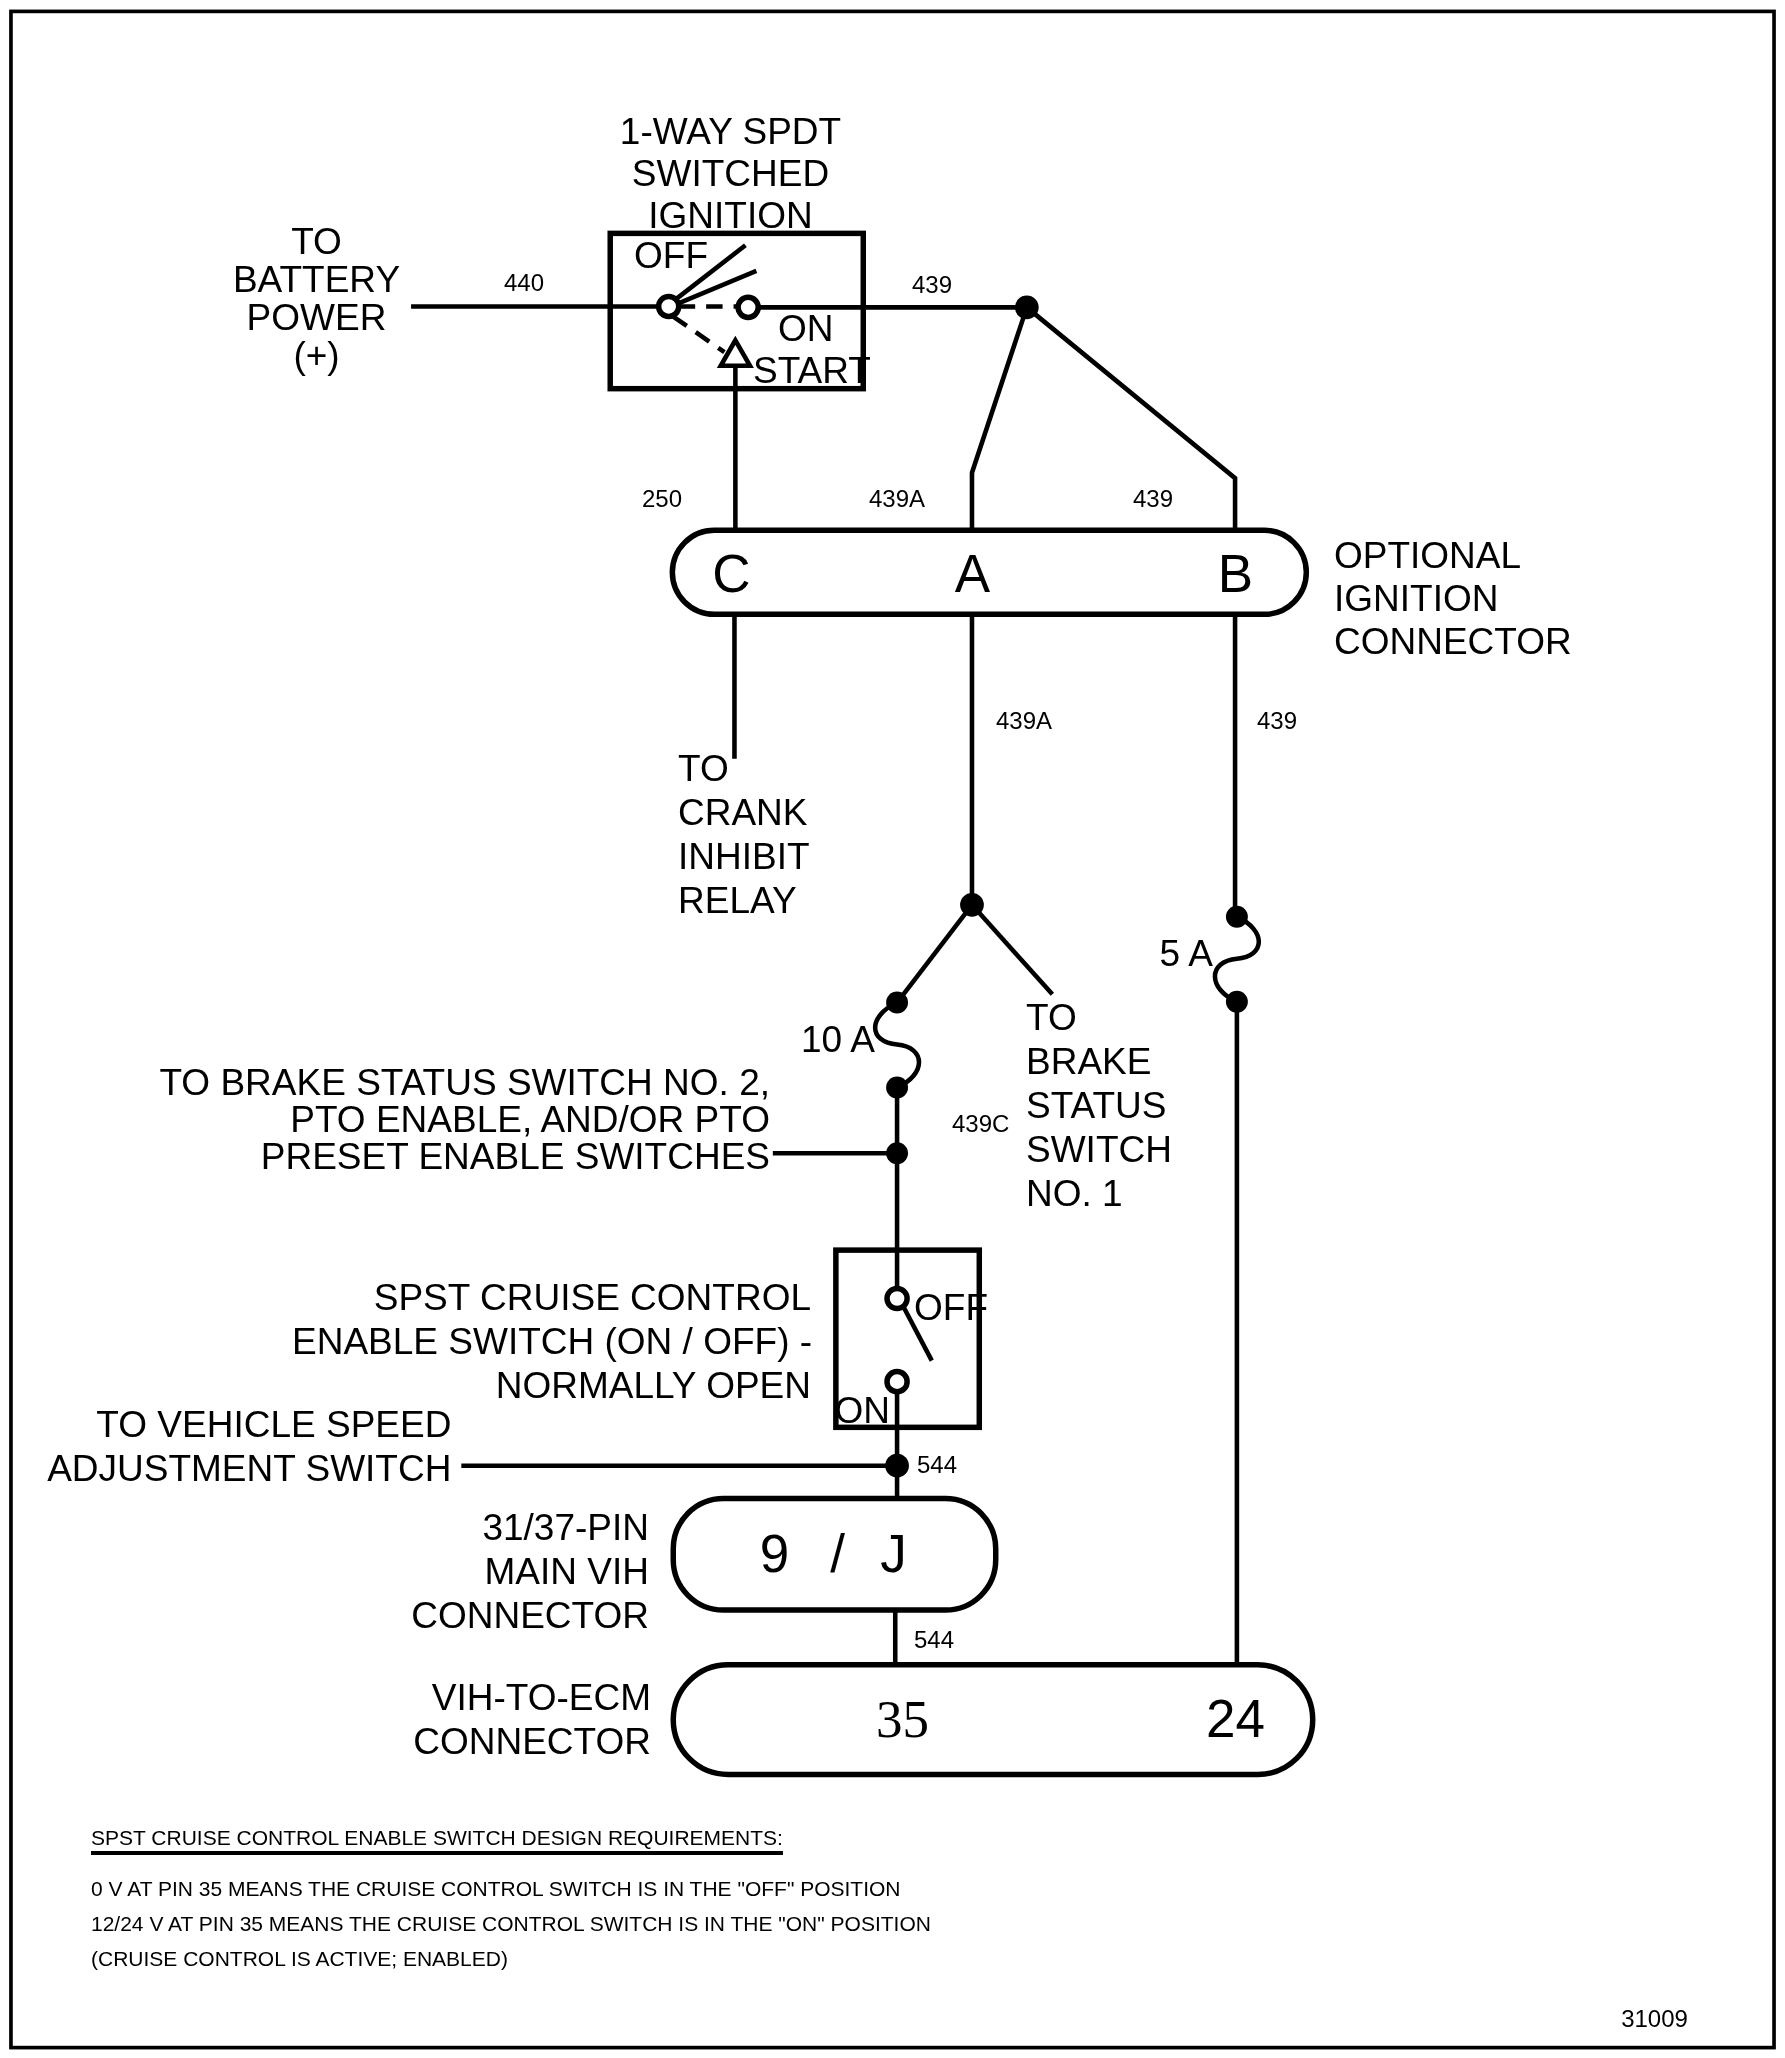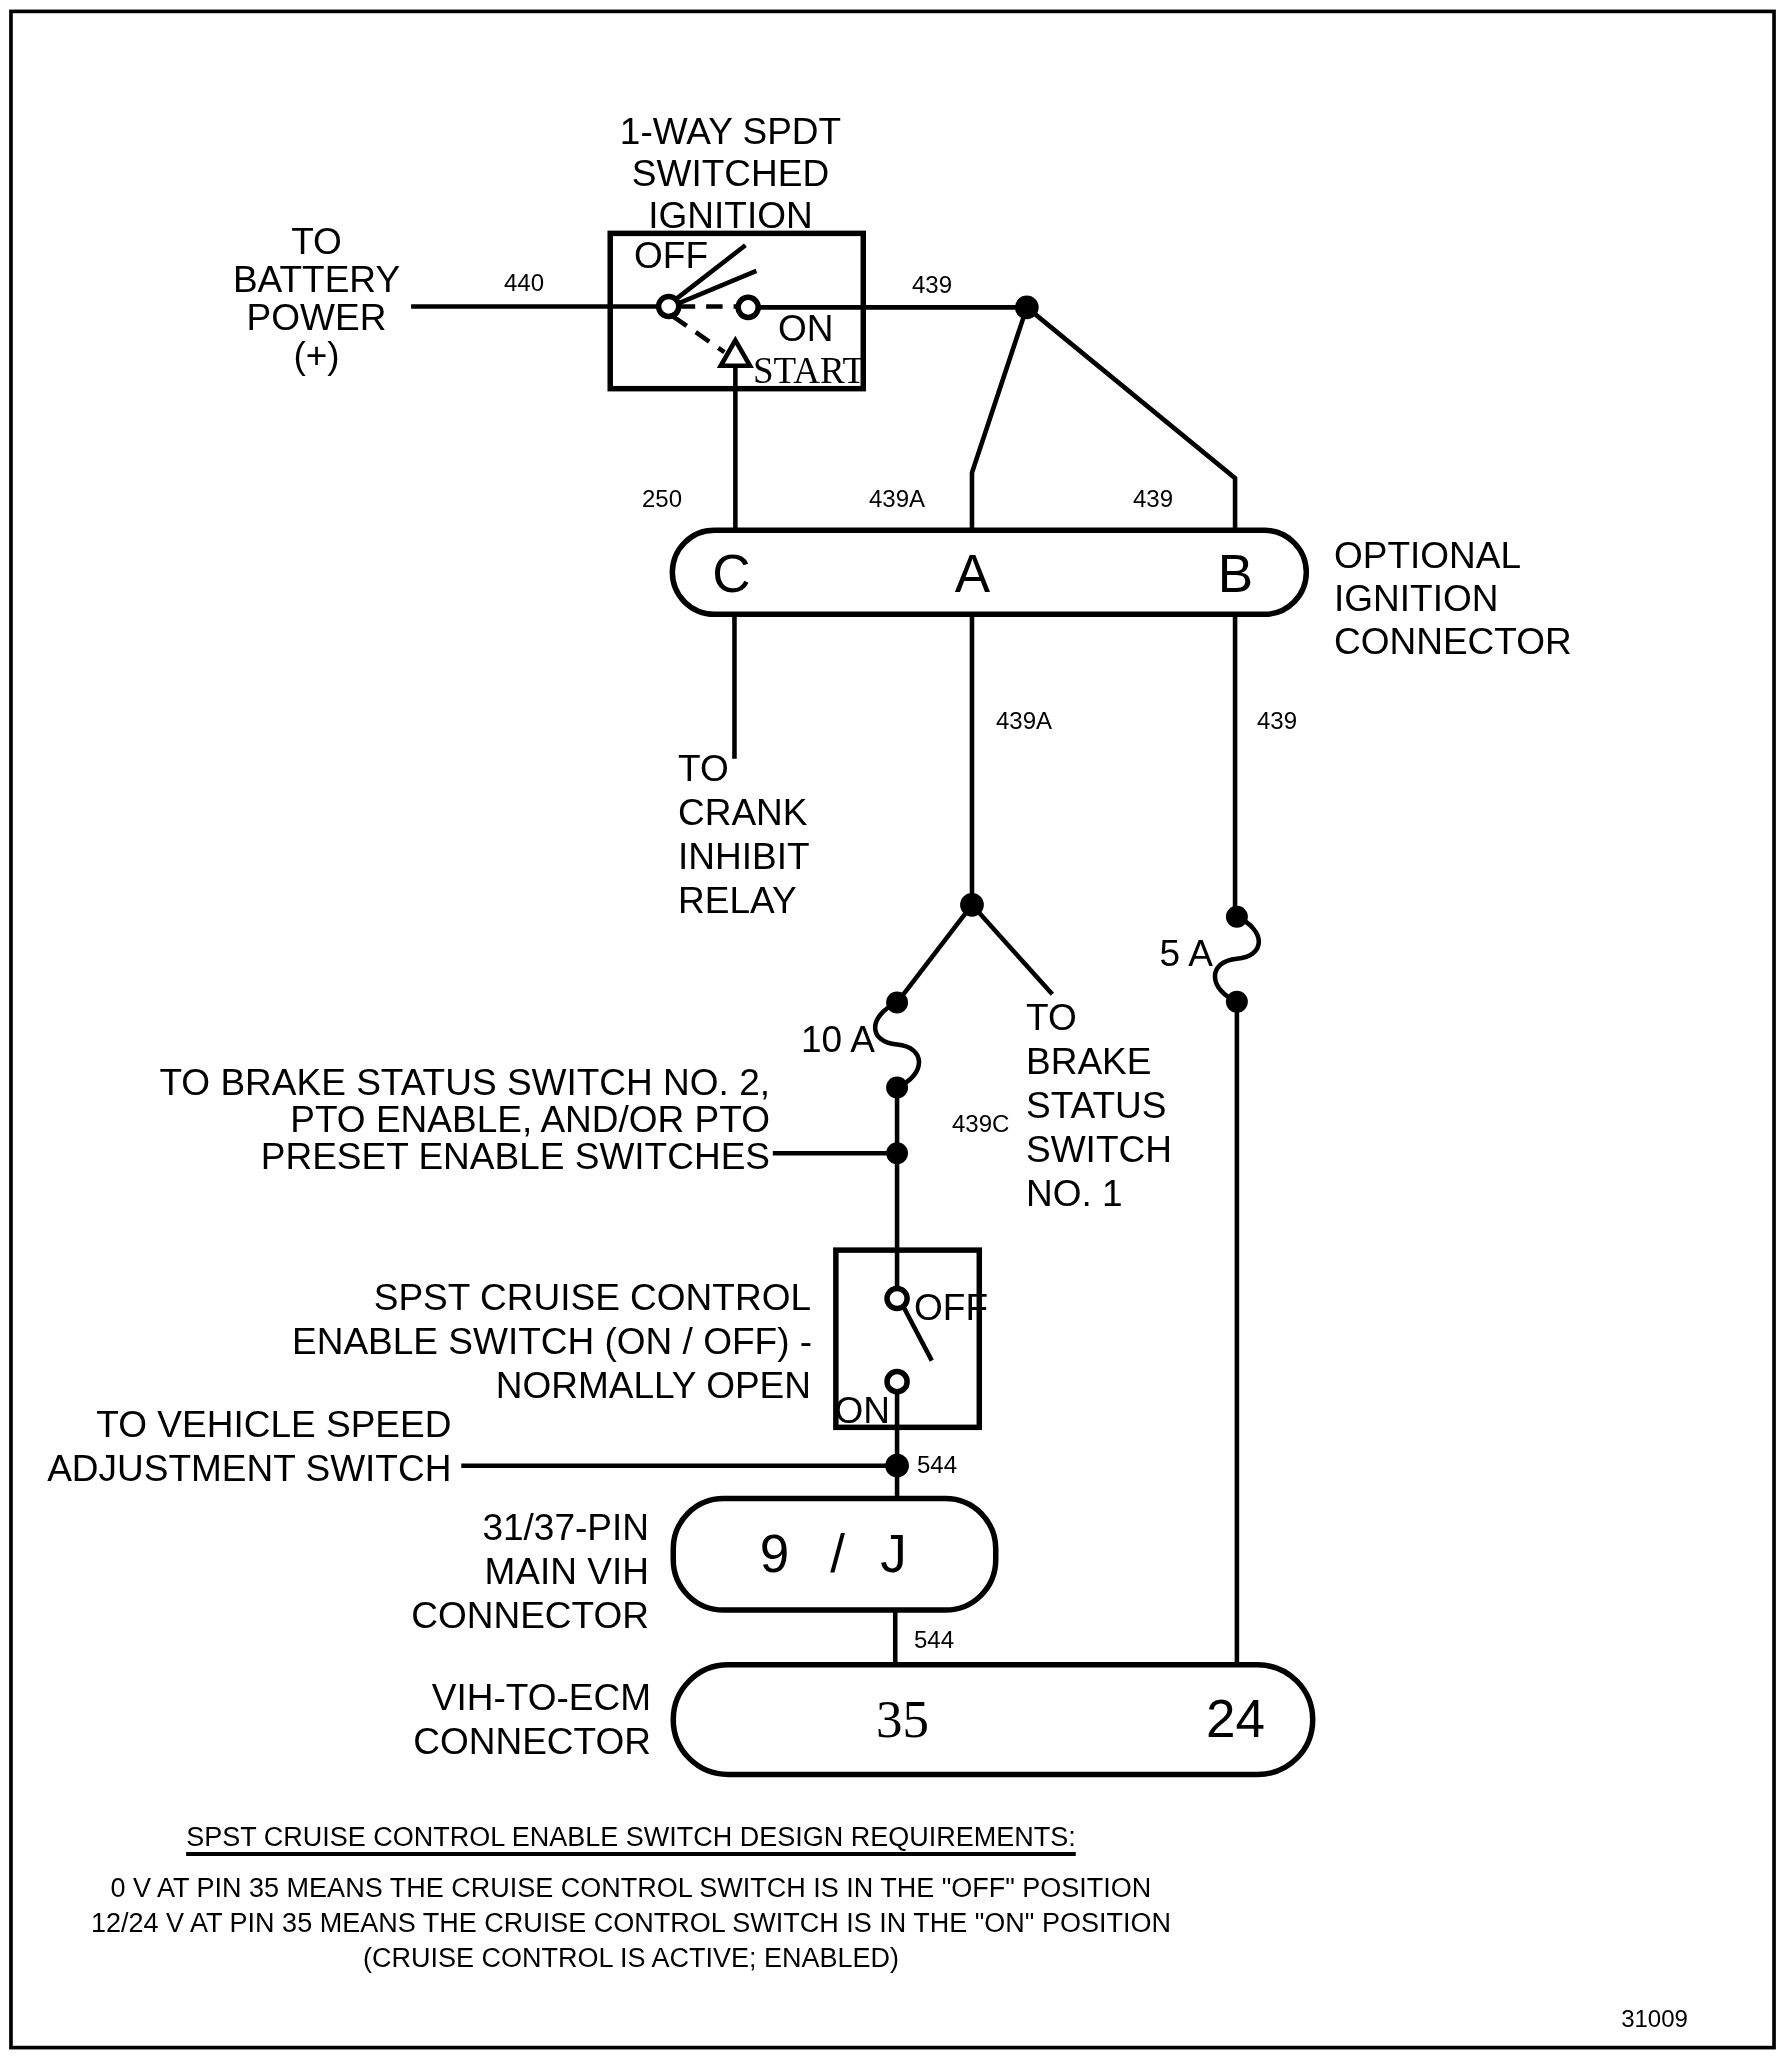--- a/index.html
+++ b/index.html
@@ -6,28 +6,28 @@
   body{width:1785px;height:2059px;position:relative;font-family:"Liberation Sans",sans-serif;color:#000;}
   #wires{position:absolute;left:0;top:0;}
   .lbl{position:absolute;white-space:nowrap;}
   .blk div{white-space:nowrap;}
   .c{text-align:center;}
   .r{text-align:right;}
   .l{text-align:left;}
   .fs40{font-size:37px;line-height:44px;}
   .fs36{font-size:24px;line-height:35px;text-align:center;}
   .fs58{font-size:53px;line-height:58px;}
-  .fs34{font-size:27px;line-height:35px;text-align:center;}
+  .fs34{font-size:21px;line-height:35px;}
   
   #title-block{left:548px;top:111px;width:365px;line-height:42px;}
   #battery-block{left:216px;top:223px;width:201px;line-height:38px;}
   #w440{left:491px;top:265px;width:66px;}
   #ign-off{left:634px;top:234px;}
   #ign-on{left:778px;top:307px;}
-  #ign-start{left:753px;top:349px;font-family:Liberation Serif, serif;}
+  #ign-start{left:753px;top:349px;}
   #w439-first{left:899px;top:267px;width:66px;}
   #w250{left:598px;top:481px;width:128px;}
   #w439a-top{left:833px;top:481px;width:128px;}
   #w439-top{left:1089px;top:481px;width:128px;}
   #pin-c{left:704px;top:545px;width:55px;}
   #pin-a{left:945px;top:545px;width:55px;}
   #pin-b{left:1208px;top:545px;width:55px;}
   #optional-block{left:1334px;top:534px;line-height:43px;}
   #w439a-mid{left:996px;top:703px;}
   #w439-mid{left:1257px;top:703px;}

